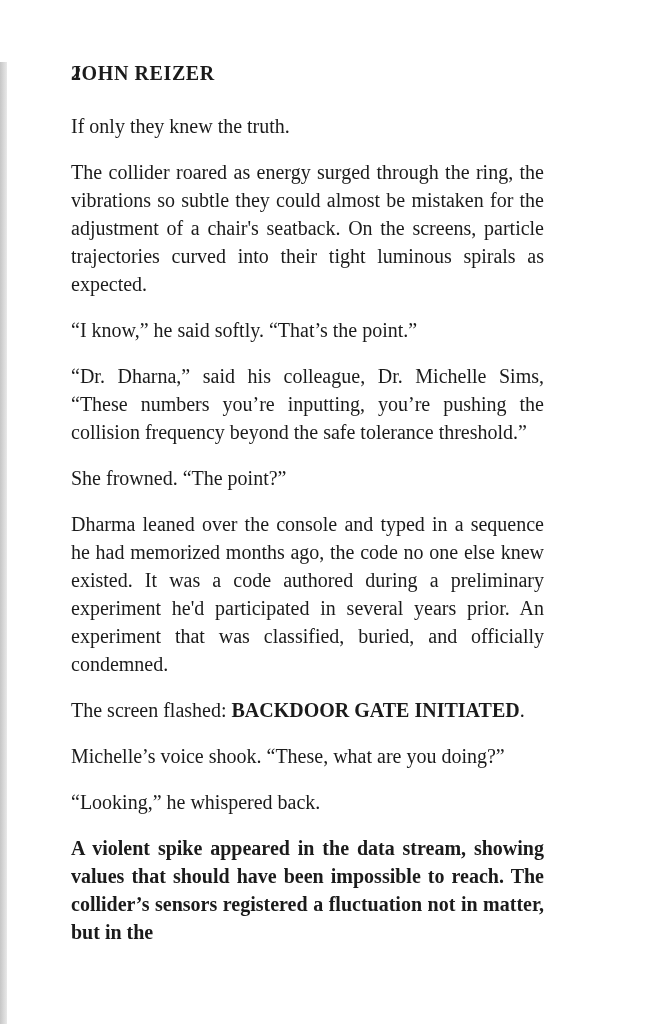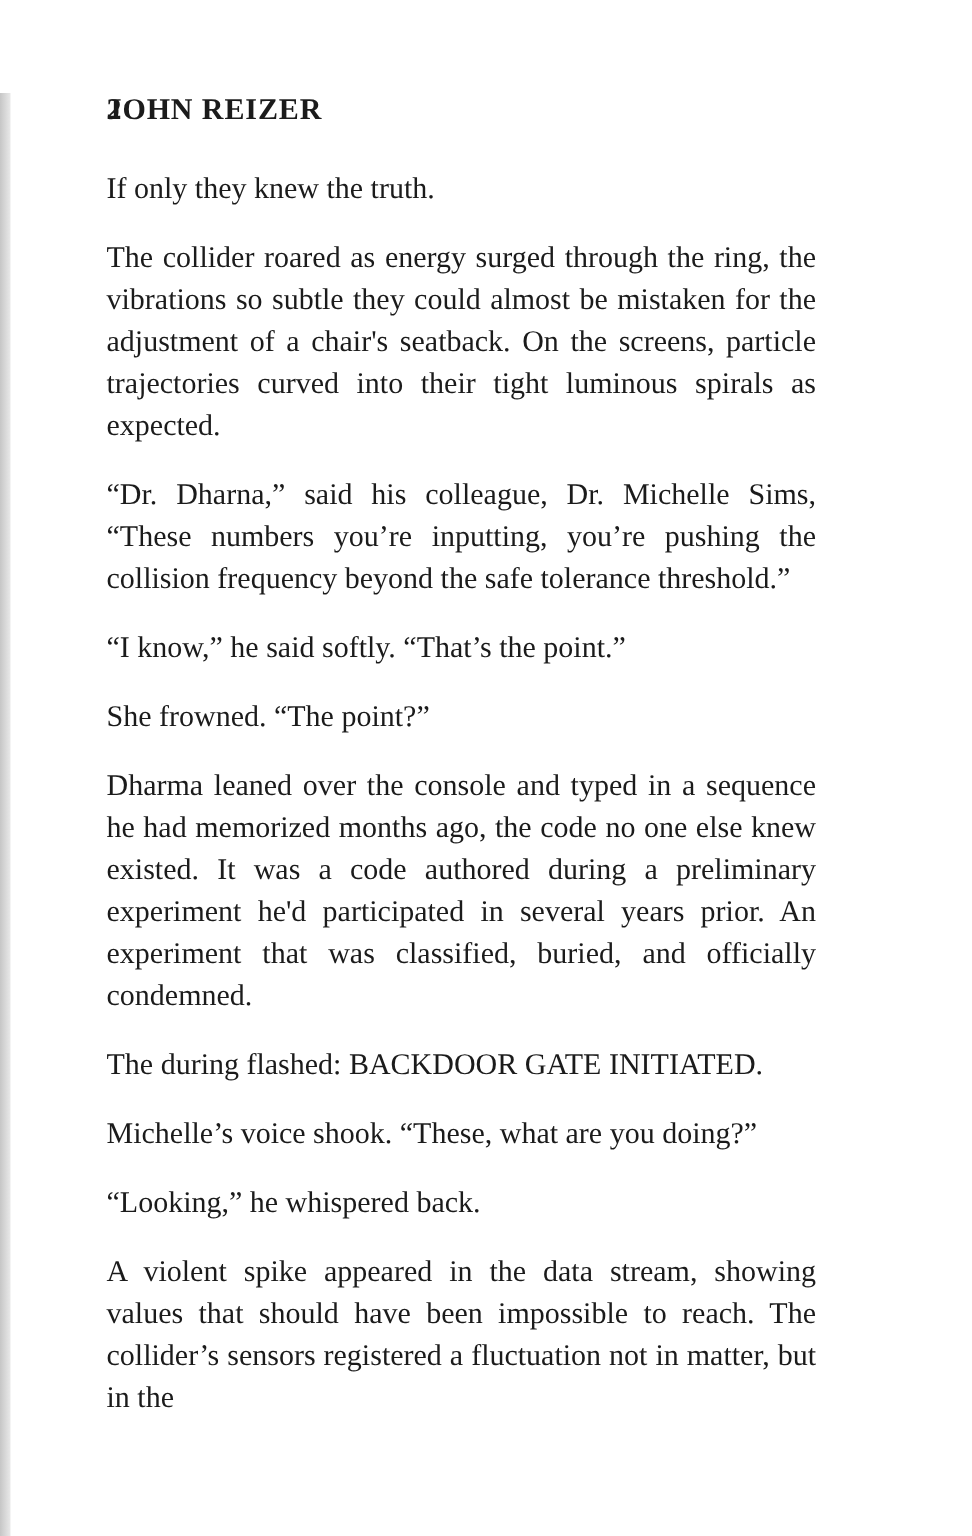--- a/index.html
+++ b/index.html
@@ -51,41 +51,42 @@
     font-size: 20px;
     line-height: 28px;
   }
   .body-text p {
     margin: 0 0 18px 0;
     text-align: justify;
     text-justify: inter-word;
   }
   .body-text p:last-child {
     margin-bottom: 0;
+    font-weight: bold;
   }
   .flash-bold {
-    font-weight: normal;
+    font-weight: bold;
   }
 </style>
 </head>
 <body>
 
 <div class="page">
   <div class="page-edge"></div>
 
   <header class="running-head">
     <span class="page-num">2</span>
     <span class="head-title">JOHN REIZER</span>
   </header>
 
   <main class="body-text">
     <p>If only they knew the truth.</p>
     <p>The collider roared as energy surged through the ring, the vibrations so subtle they could almost be mistaken for the adjustment of a chair's seatback. On the screens, particle trajectories curved into their tight luminous spirals as expected.</p>
+    <p>“I know,” he said softly. “That’s the point.”</p>
     <p>“Dr. Dharna,” said his colleague, Dr. Michelle Sims, “These numbers you’re inputting, you’re pushing the collision frequency beyond the safe tolerance threshold.”</p>
-    <p>“I know,” he said softly. “That’s the point.”</p>
     <p>She frowned. “The point?”</p>
     <p>Dharma leaned over the console and typed in a sequence he had memorized months ago, the code no one else knew existed. It was a code authored during a preliminary experiment he'd participated in several years prior. An experiment that was classified, buried, and officially condemned.</p>
-    <p><span>The during flashed: </span><span class="flash-bold">BACKDOOR GATE INITIATED</span><span>.</span></p>
+    <p><span>The screen flashed: </span><span class="flash-bold">BACKDOOR GATE INITIATED</span><span>.</span></p>
     <p>Michelle’s voice shook. “These, what are you doing?”</p>
     <p>“Looking,” he whispered back.</p>
     <p>A violent spike appeared in the data stream, showing values that should have been impossible to reach. The collider’s sensors registered a fluctuation not in matter, but in the</p>
   </main>
 </div>
 
 </body></html>

